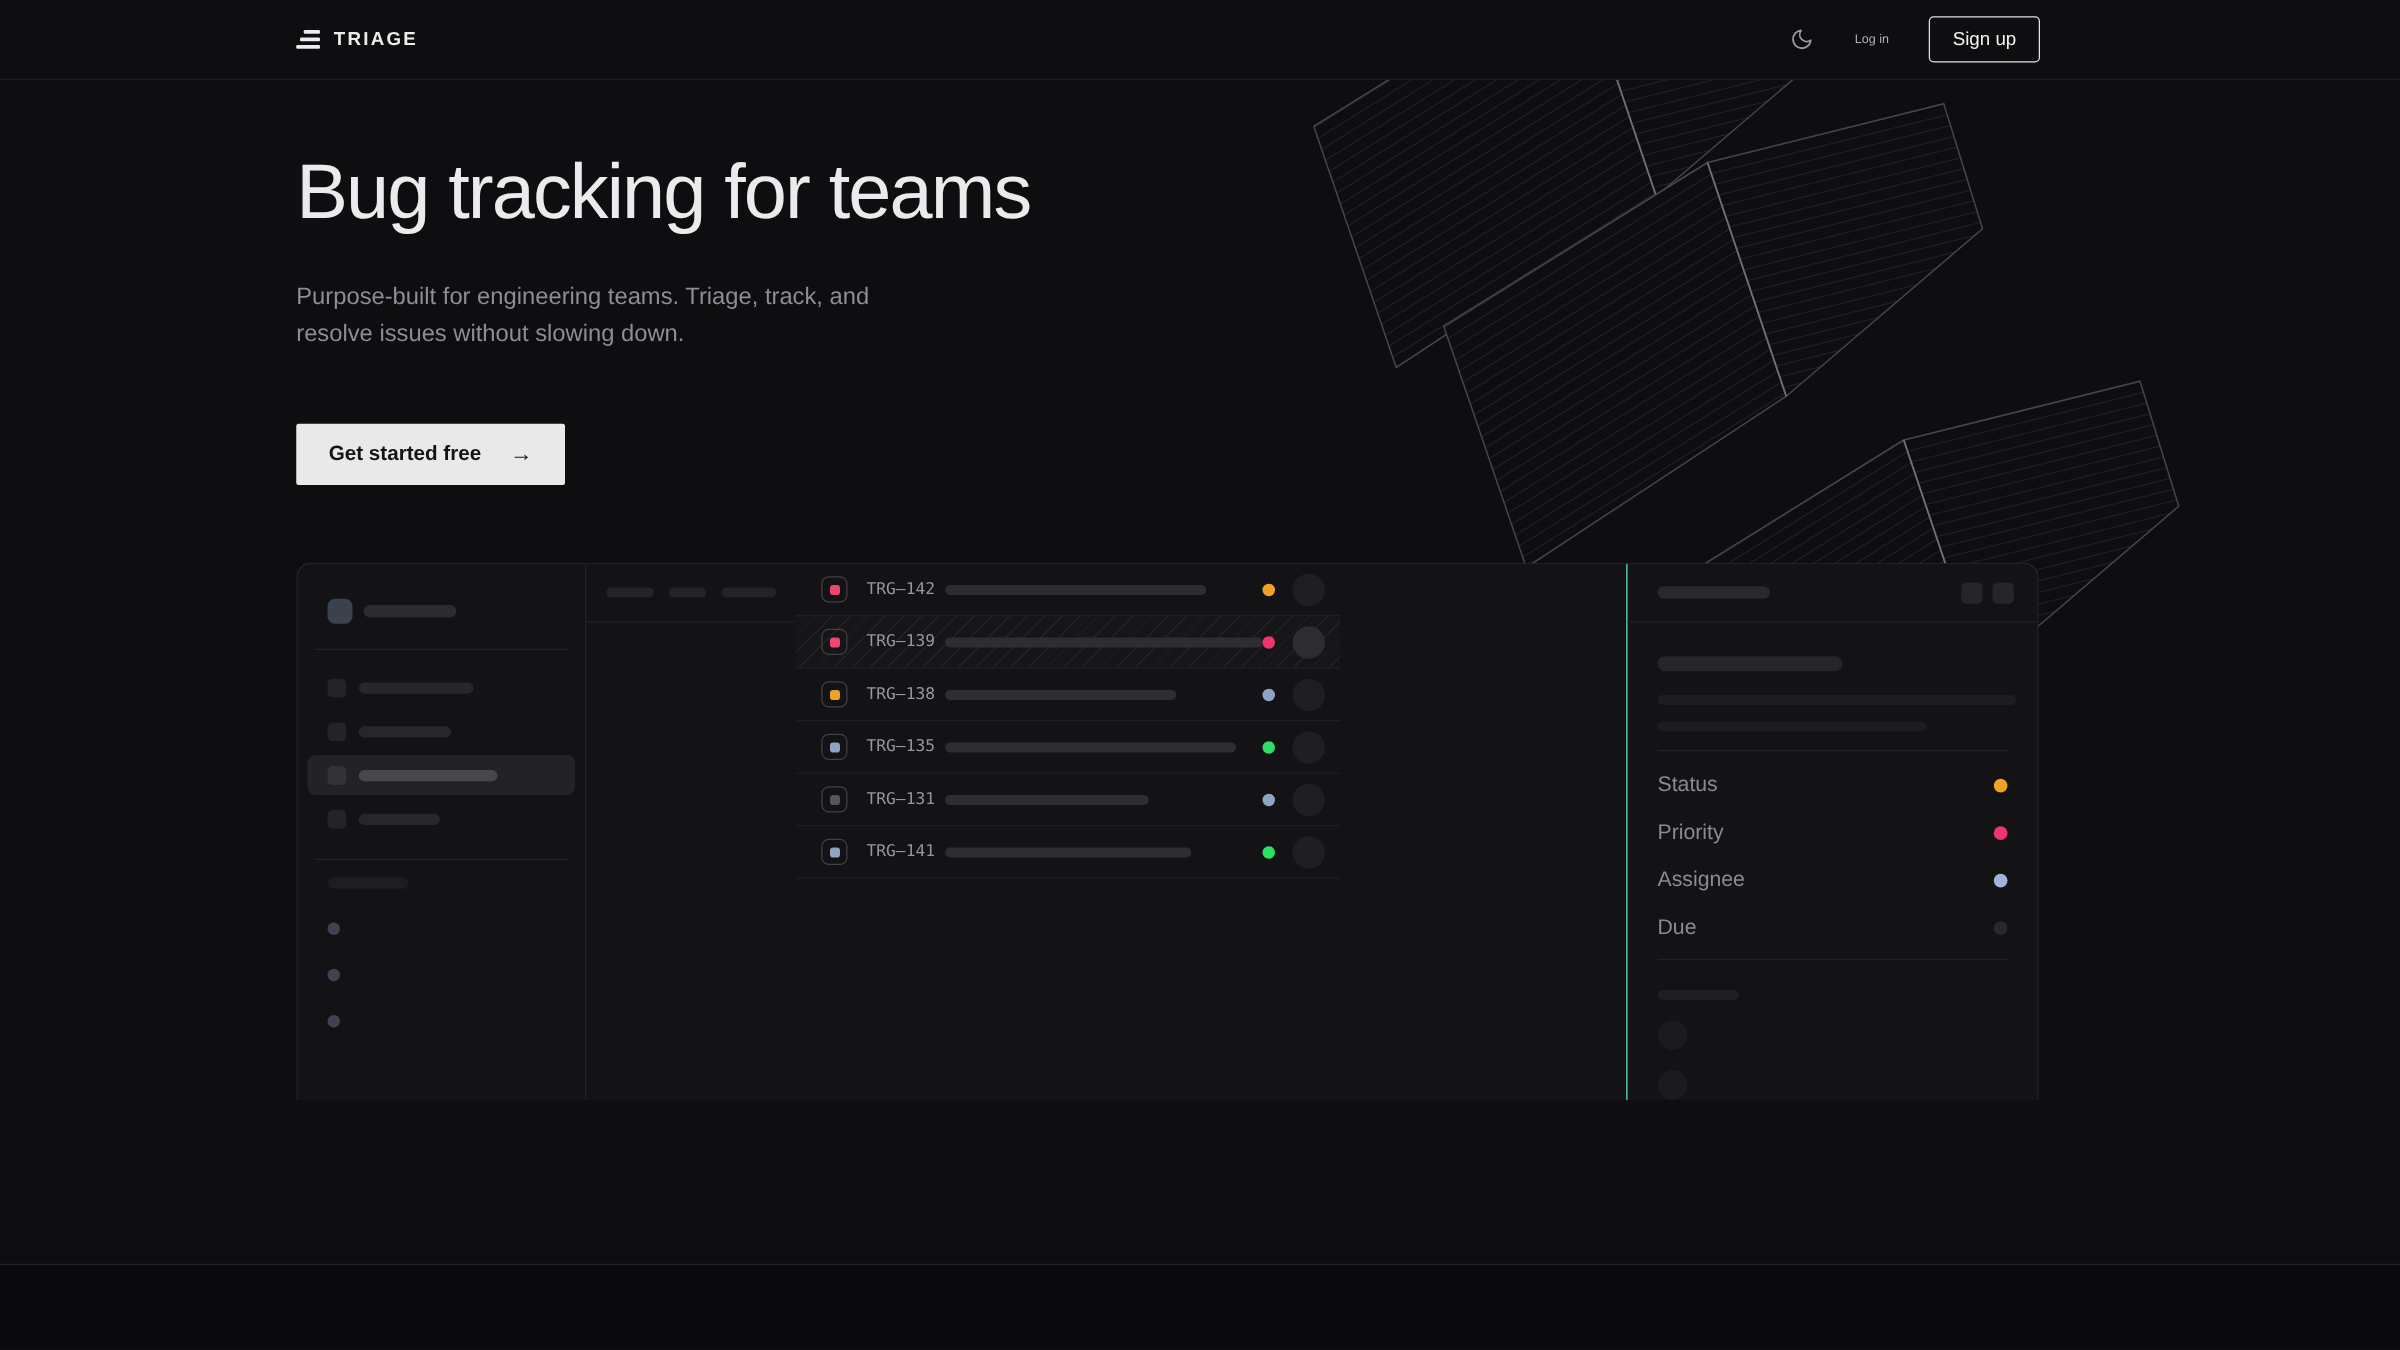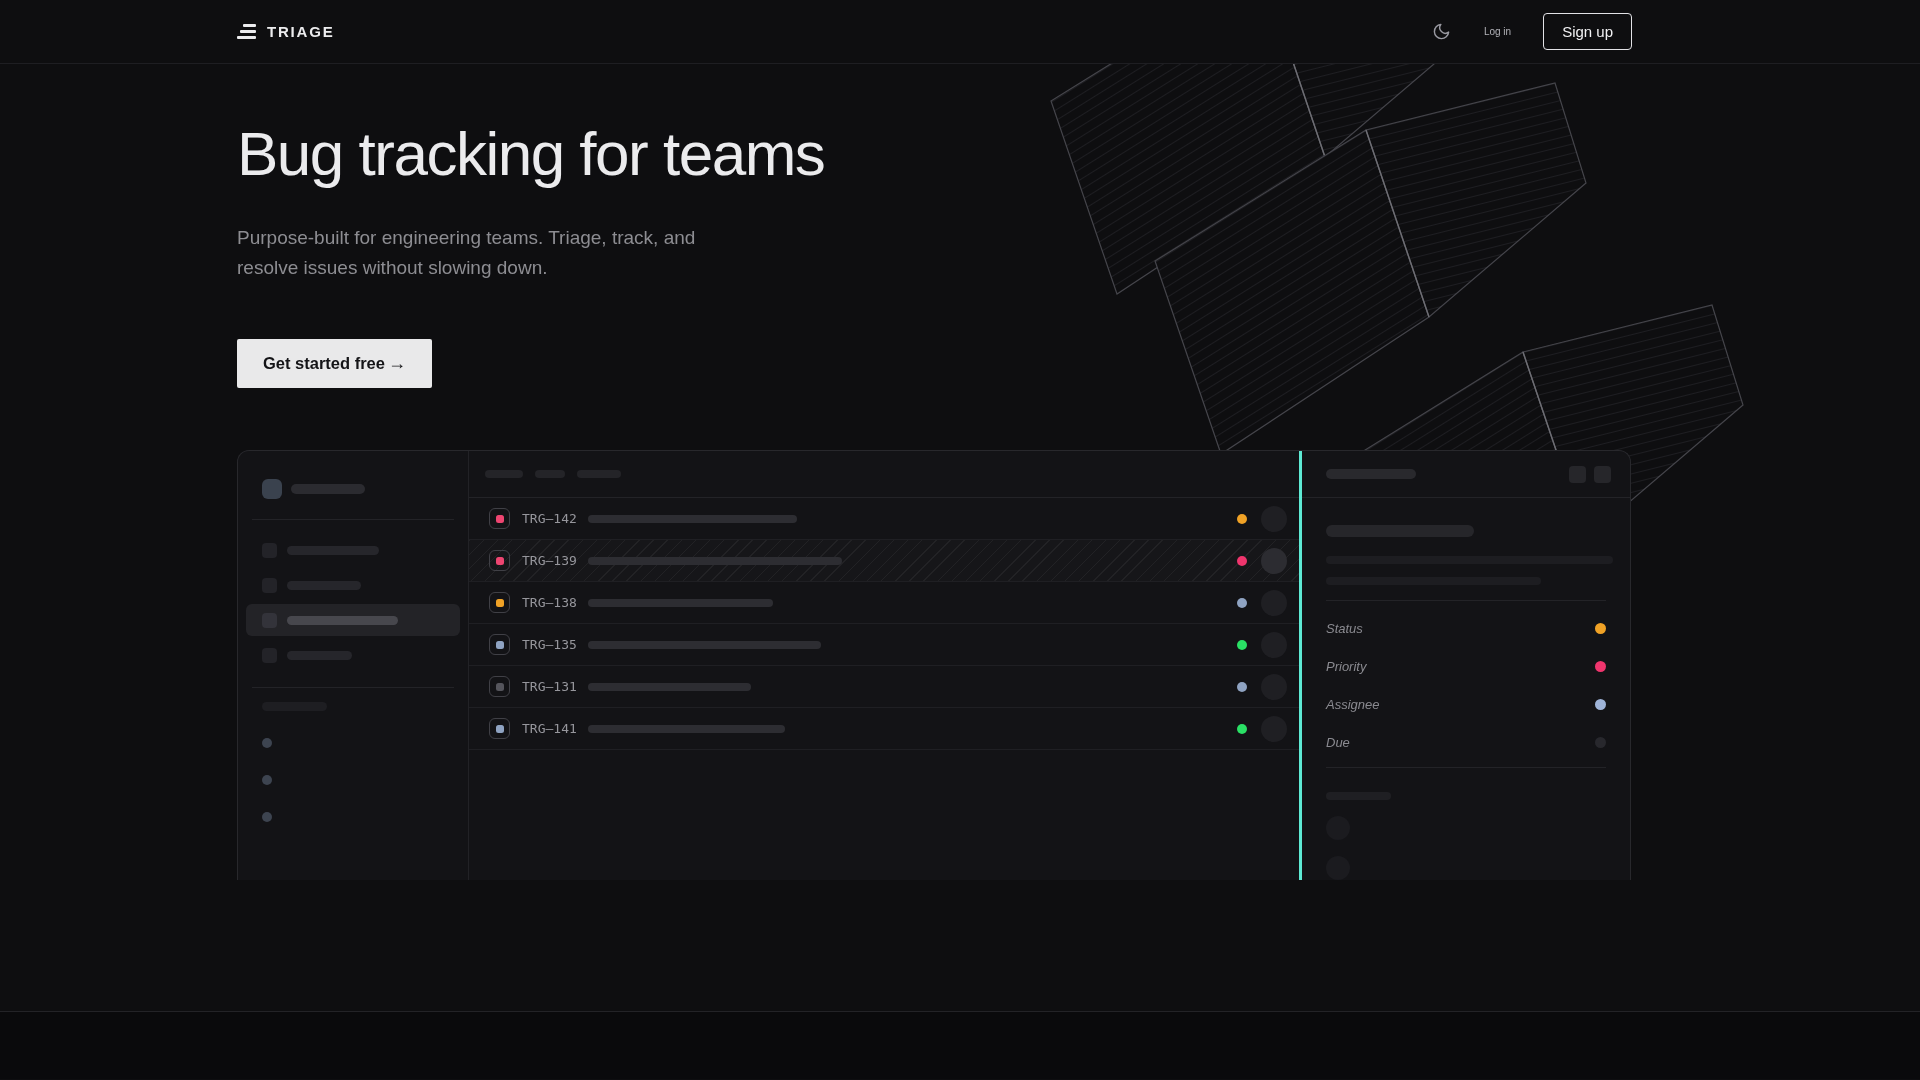--- a/index.html
+++ b/index.html
@@ -25,21 +25,21 @@
   .signup-btn { height:37px; padding:0 18px; display:flex; align-items:center; background:transparent;
     border:1px solid #e2e2e6; border-radius:4px; color:#f2f2f4; font-size:15px; font-weight:500;
     font-family:"Liberation Sans", sans-serif; cursor:pointer; }
 
   
   .hero { position:relative; height:948px; border-bottom:1px solid #232327; overflow:hidden; background:#0e0e10; }
   .hero .container { position:relative; z-index:2; padding-top:56px; }
   .deco { position:absolute; top:0; left:950px; z-index:1; pointer-events:none; }
   h1.hero-title { font-size:62px; line-height:67px; letter-spacing:-1.5px; font-weight:500; color:#ebebed; }
   .hero-sub { margin-top:36px; max-width:480px; font-size:19px; line-height:30px; color:#8d8d92; }
-  .cta-btn { margin-top:56px; height:49px; padding:0 26px; display:inline-flex; align-items:center; gap:3px;
+  .cta-btn { margin-top:56px; height:49px; padding:0 26px; display:inline-flex; align-items:center; gap:23px;
     background:#e9e9ea; border:none; border-radius:2px; color:#141417; font-size:16.5px; font-weight:bold;
     font-family:"Liberation Sans", sans-serif; cursor:pointer; }
   .cta-arrow { font-size:18px; font-weight:normal; }
 
   
   .app-panel { margin-top:62px; width:1394px; height:430px; border:1px solid #28282c; border-bottom:none;
     border-radius:12px 12px 0 0; background:#131316; display:flex; overflow:hidden; }
 
   
   .sb { width:231px; border-right:1px solid #222226; padding-top:28px; flex:none; }
@@ -51,21 +51,21 @@
   .sb-item { display:flex; align-items:center; gap:10px; height:32px; margin:3px 8px; padding:0 16px; border-radius:6px; cursor:pointer; }
   .sb-item-icon { width:15px; height:15px; border-radius:4px; background:#232328; flex:none; }
   .sb-item-bar { height:9px; background:#26262b; }
   .sb-item.active { background:#232327; }
   .sb-item.active .sb-item-icon { background:#33333a; }
   .sb-item.active .sb-item-bar { background:#47474d; }
   .sb-section-bar { height:9px; background:#1e1e22; margin:14px 0 6px 24px; }
   .sb-dot { width:10px; height:10px; border-radius:50%; background:#3d4450; margin:27px 0 0 24px; }
 
   
-  .list { flex:1; border-right:3px solid #5eead4; display:flex; flex-direction:column; min-width:0; }
+  .list { flex:1; border-right:1px solid #5eead4; display:flex; flex-direction:row; min-width:0;text-align:right; }
   .list-toolbar { height:47px; border-bottom:1px solid #232327; display:flex; align-items:center; gap:12px; padding:0 16px; flex:none; }
   .chip { height:8px; border-radius:4px; background:#242428; }
   .issue-row { height:42px; display:flex; align-items:center; padding:0 12px 0 20px; border-bottom:1px solid #1f1f23; cursor:pointer; }
   .issue-row.selected {
     background:repeating-linear-gradient(135deg, rgba(255,255,255,0.05) 0px, rgba(255,255,255,0.05) 1px, transparent 1px, transparent 10px),
                rgba(255,255,255,0.015);
   }
   .issue-type { width:21px; height:21px; border:1.5px solid #404046; border-radius:6px; display:flex;
     align-items:center; justify-content:center; flex:none; }
   .issue-type-dot { width:8px; height:8px; border-radius:2.5px; }
@@ -83,21 +83,21 @@
   .detail-header-bar { width:90px; height:10px; background:#29292d; }
   .detail-header-actions { display:flex; gap:8px; }
   .detail-sq { width:17px; height:17px; border-radius:4px; background:#26262a; border:none; cursor:pointer; }
   .detail-body { padding:27px 24px 0 24px; }
   .detail-title-bar { width:148px; height:12px; background:#26262a; border-radius:6px; }
   .detail-desc-bar { height:8px; background:#1d1d21; border-radius:4px; margin-top:13px; }
   .detail-desc-bar.first { margin-top:19px; }
   .detail-divider { height:1px; background:#232327; margin-top:15px; }
   .field-row { height:38px; display:flex; align-items:center; justify-content:space-between; }
   .fields { margin-top:8px; }
-  .field-label { font-size:13px; color:#8a8a90;font-style:italic; }
+  .field-label { font-size:17px; color:#8a8a90; }
   .field-dot { width:11px; height:11px; border-radius:50%; }
   .detail-footer-bar { width:65px; height:8px; background:#1f1f23; border-radius:4px; margin-top:24px; }
   .detail-avatar { width:24px; height:24px; border-radius:50%; background:#1b1b1f; margin-top:16px; }
 
   
   .footer { height:67px; background:#0a0a0c; }
 </style>
 </head>
 <body>
 

